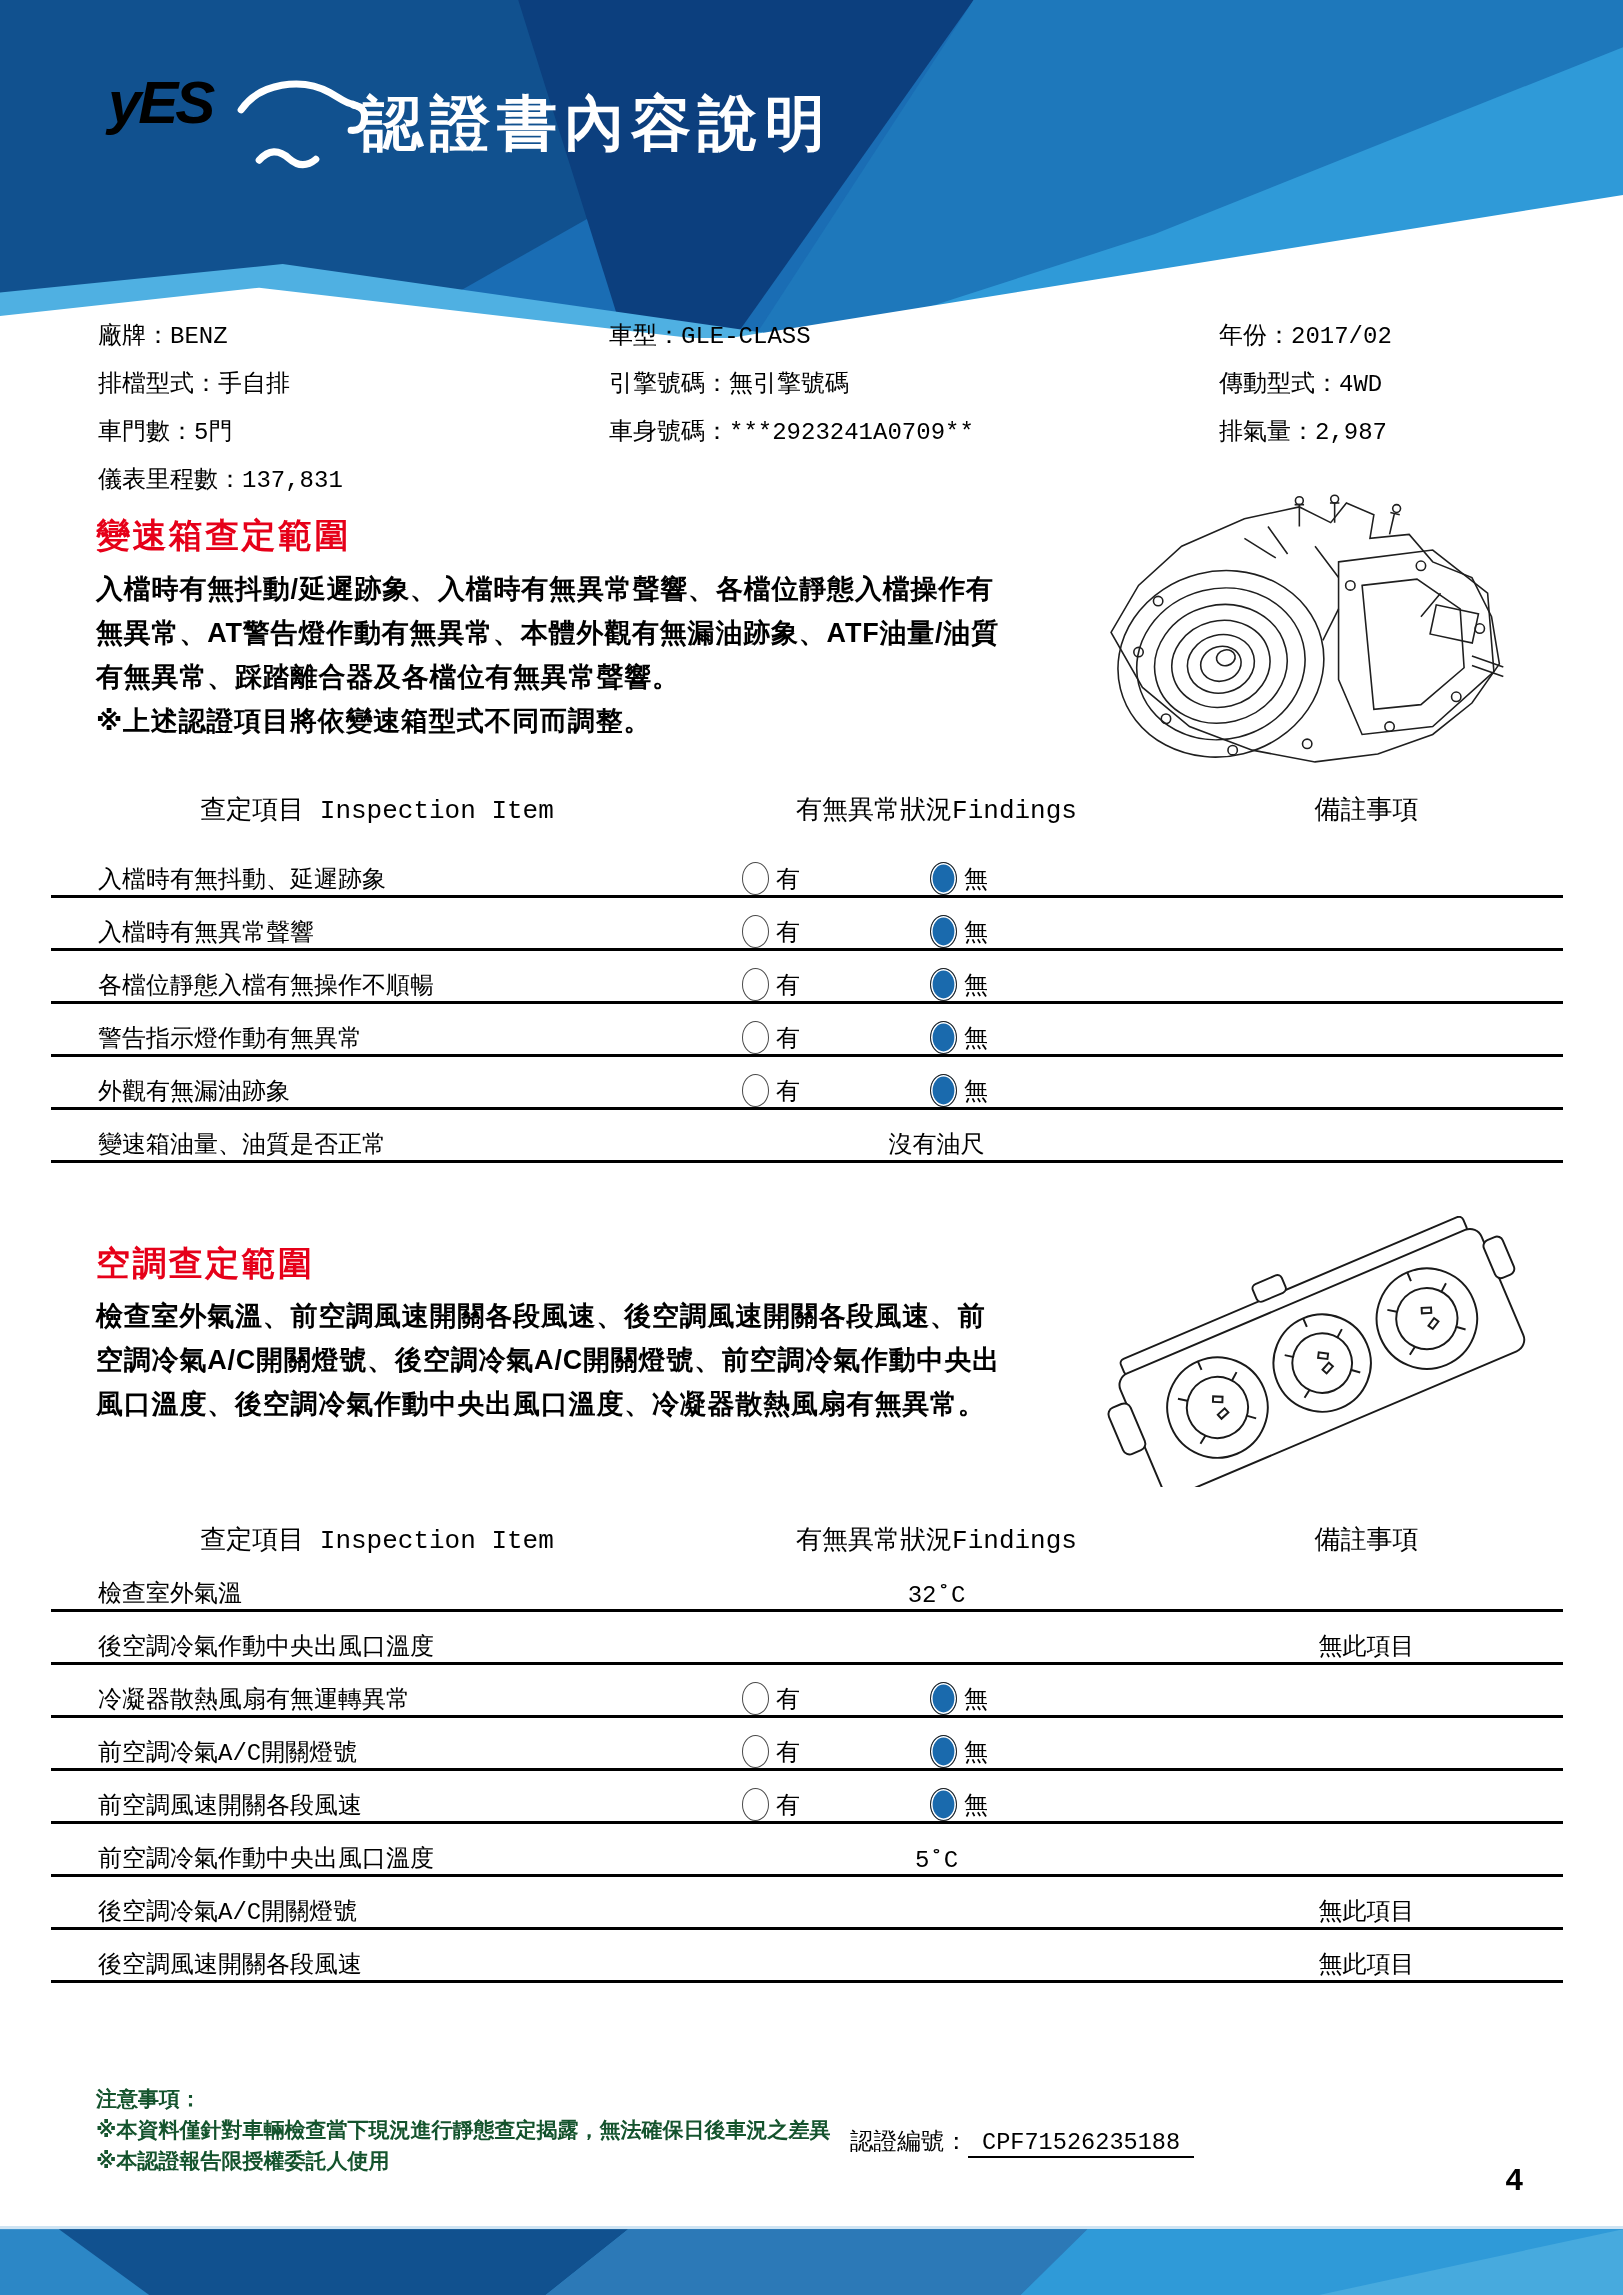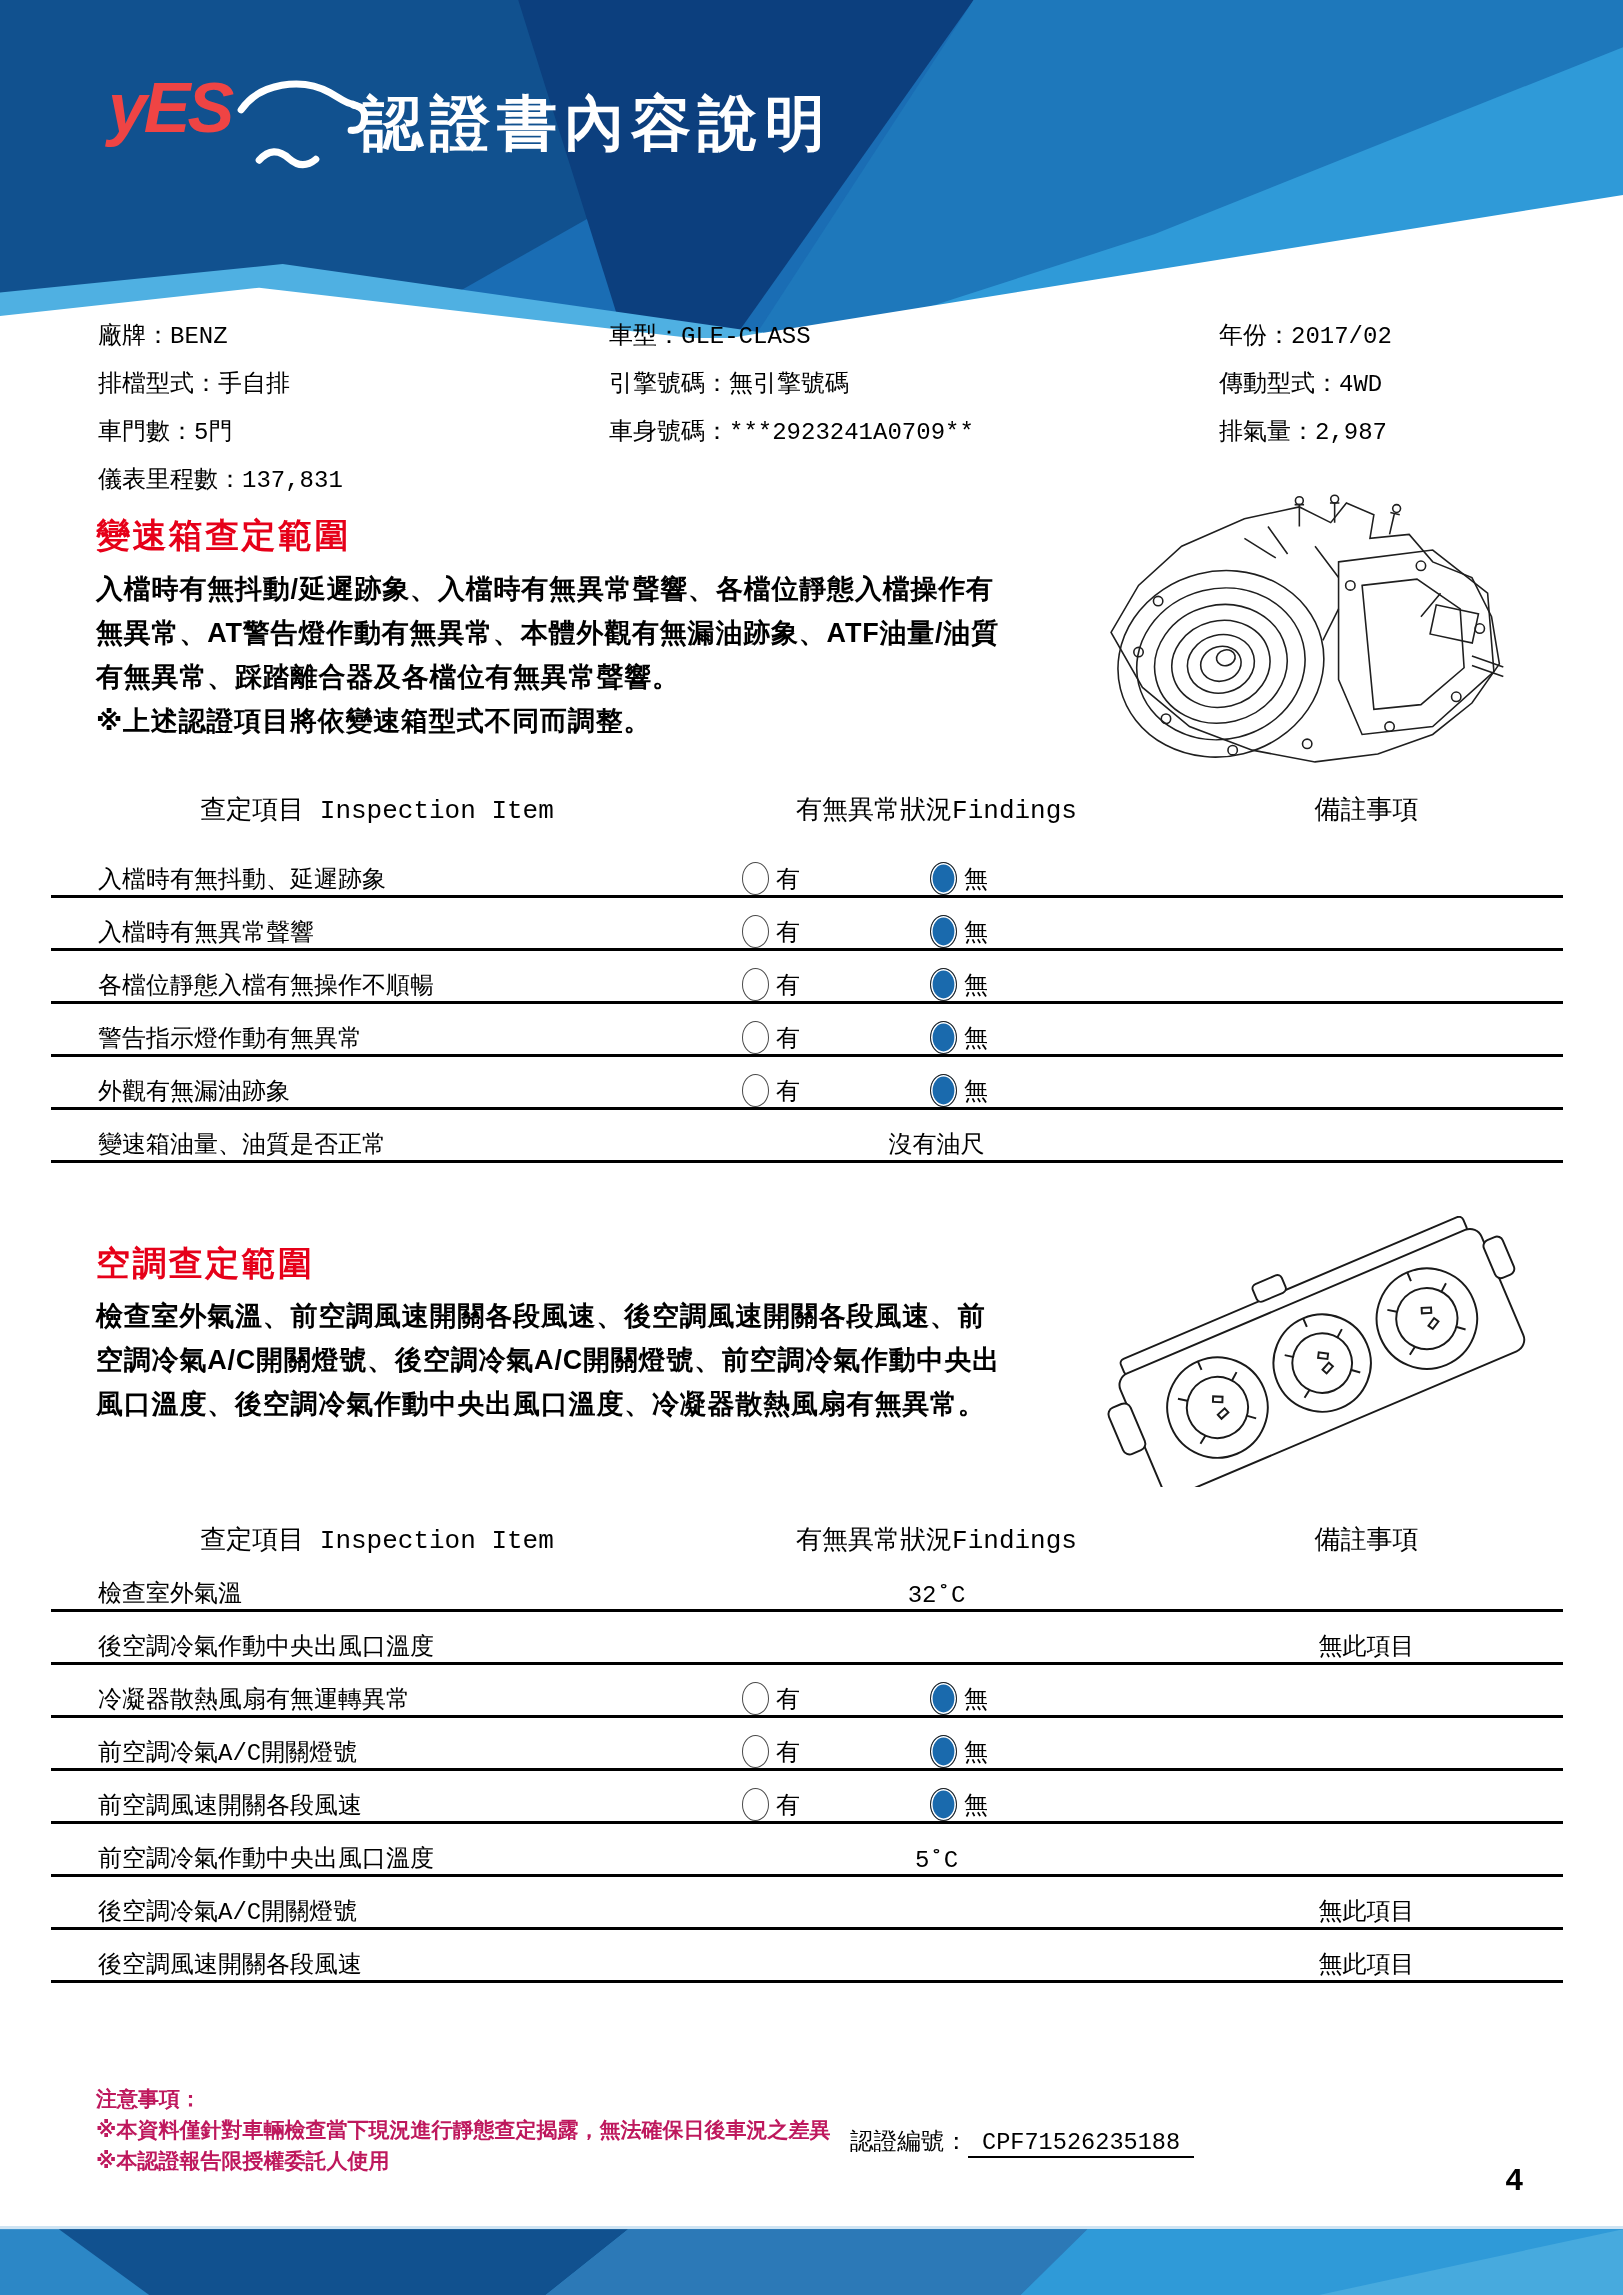--- a/index.html
+++ b/index.html
@@ -6,23 +6,23 @@
   body { margin: 0; background: #9a9a9a; }
   #page {
     position: relative; width: 1623px; height: 2295px; background: #ffffff;
     font-family: "Liberation Mono", "DejaVu Sans Mono", monospace; color: #000;
     overflow: hidden; margin: 0 auto;
   }
 
   
   .header-art { position: absolute; left: 0; top: 0; width: 1623px; height: 338px; display: block; }
   .logo-text {
-    position: absolute; left: 108px; top: 68px; color: #ef4444;
+    position: absolute; left: 108px; top: 68px; color: #000000;
     font-family: "Liberation Sans", "DejaVu Sans", sans-serif;
-    font-size: 70px; font-weight: 700; font-style: italic; letter-spacing: -3.1px;
+    font-size: 60px; font-weight: 700; font-style: italic; letter-spacing: -3.1px;
   }
   .logo-swoosh { position: absolute; left: 237px; top: 69px; }
   .page-title {
     position: absolute; left: 363px; top: 84px; color: #fff;
     font-family: "Liberation Sans", "DejaVu Sans", sans-serif;
     font-size: 60px; font-weight: 700; letter-spacing: 7px; white-space: nowrap;
   }
 
   
   .info-col { position: absolute; top: 313px; font-size: 24px; line-height: 48px; white-space: nowrap; }
@@ -60,21 +60,21 @@
   .td-find.center { justify-content: center; margin-top: 24px; }
   .td-rem { flex: 1 1 auto; text-align: center; white-space: nowrap; }
   .radio { display: flex; align-items: center; gap: 7px; }
   .rc { width: 27px; height: 33px; border: 1.6px solid #4a4a4a; border-radius: 50%; background: #fff; flex: 0 0 auto; }
   .rc.on { background: #1a6aad; border-color: #1f1f1f; box-shadow: inset 0 0 0 1.6px #fff; }
 
   
   .notes {
     position: absolute; left: 96px; top: 2083px;
     font-family: "Liberation Sans", "DejaVu Sans", sans-serif; font-weight: 700;
-    color: #be185d; font-size: 21px; line-height: 31px; white-space: nowrap;
+    color: #14532d; font-size: 21px; line-height: 31px; white-space: nowrap;
   }
   .cert { position: absolute; left: 850px; top: 2125px; font-size: 23.6px; white-space: nowrap; }
   .cert-num { border-bottom: 2.4px solid #000; padding: 0 14px; display: inline-block; }
   .pagenum { position: absolute; left: 1505px; top: 2164px; font-size: 31px; font-weight: 700; }
   .footer-art { position: absolute; left: 0; top: 2226px; width: 1623px; height: 69px; display: block; }
 </style>
 </head>
 <body>
 
 <div id="page">

